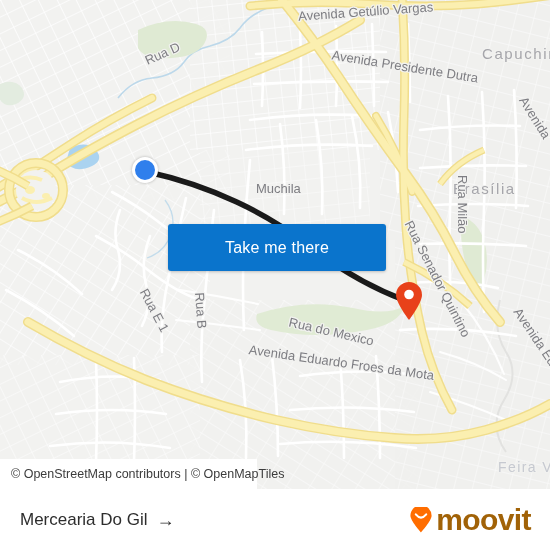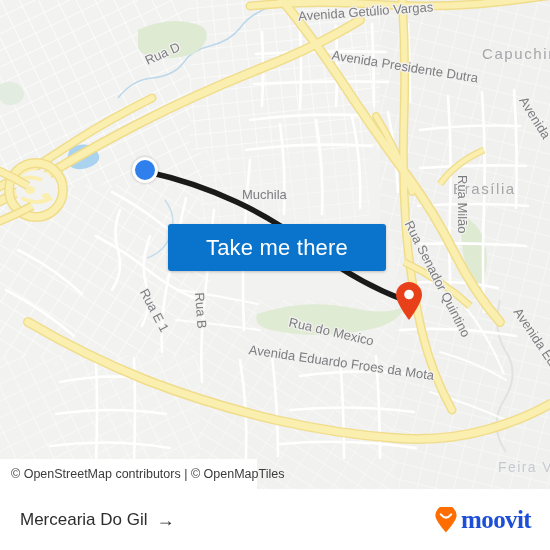--- a/index.html
+++ b/index.html
@@ -74,21 +74,21 @@
   
   #take-me-there {
     position: absolute;
     left: 168px; top: 224px;
     width: 218px; height: 47px;
     background: #0a74cc;
     border: none;
     border-radius: 3px;
     color: #ffffff;
     font-family: "Liberation Sans", sans-serif;
-    font-size: 22px;
+    font-size: 16px;
     letter-spacing: 0.2px;
     cursor: pointer;
     box-shadow: 0 1px 3px rgba(0,0,0,0.22);
     display: flex;
     align-items: center;
     justify-content: center;
     padding: 16px;
   }
 
   
@@ -134,25 +134,25 @@
     line-height: 1;
   }
   #brand-logo {
     position: absolute;
     right: 19px;
     display: flex;
     align-items: center;
     gap: 3px;
   }
   #brand-name {
-    font-size: 25px;
+    font-size: 30px;
     font-weight: bold;
-    color: #1d4ed8;
+    color: #a16207;
     letter-spacing: -0.6px;
-    font-family: Liberation Serif, serif;
+    font-family: Liberation Sans, sans-serif;
   }
 </style>
 </head>
 <body>
 
 <div id="screen">
 
   <div id="map">
 
     <svg id="map-svg" viewBox="0 0 550 489" xmlns="http://www.w3.org/2000/svg">
@@ -306,21 +306,21 @@
     <div class="maplabel lbl-street" style="left:298px; top:4px; transform:rotate(-4deg);">Avenida Getúlio Vargas</div>
 
     <div class="maplabel lbl-street" style="left:331px; top:59px; transform:rotate(9deg);">Avenida Presidente Dutra</div>
 
     <div class="maplabel lbl-area" style="left:482px; top:45px;">Capuchinhos</div>
 
     <div class="maplabel lbl-street" style="left:529px; top:94px; transform:rotate(58deg); transform-origin: left top;">Avenida</div>
 
     <div class="maplabel lbl-area" style="left:453px; top:136px;margin-top:44px;">Brasília</div>
 
-    <div class="maplabel lbl-street" style="left:242px; top:181px;margin-top:6px;">Muchila</div>
+    <div class="maplabel lbl-street" style="left:256px; top:181px;">Muchila</div>
 
     <div class="maplabel lbl-street" style="left:470px; top:175px; transform:rotate(90deg); transform-origin: left top;">Rua Milão</div>
 
     <div class="maplabel lbl-street" style="left:415px; top:218px; transform:rotate(63deg); transform-origin: left top;">Rua Senador Quintino</div>
 
     <div class="maplabel lbl-street" style="left:150px; top:286px; transform:rotate(62deg); transform-origin: left top;">Rua E 1</div>
 
     <div class="maplabel lbl-street" style="left:207px; top:292px; transform:rotate(86deg); transform-origin: left top;">Rua B</div>
 
     <div class="maplabel lbl-street" style="left:288px; top:324px; transform:rotate(13deg);">Rua do Mexico</div>

